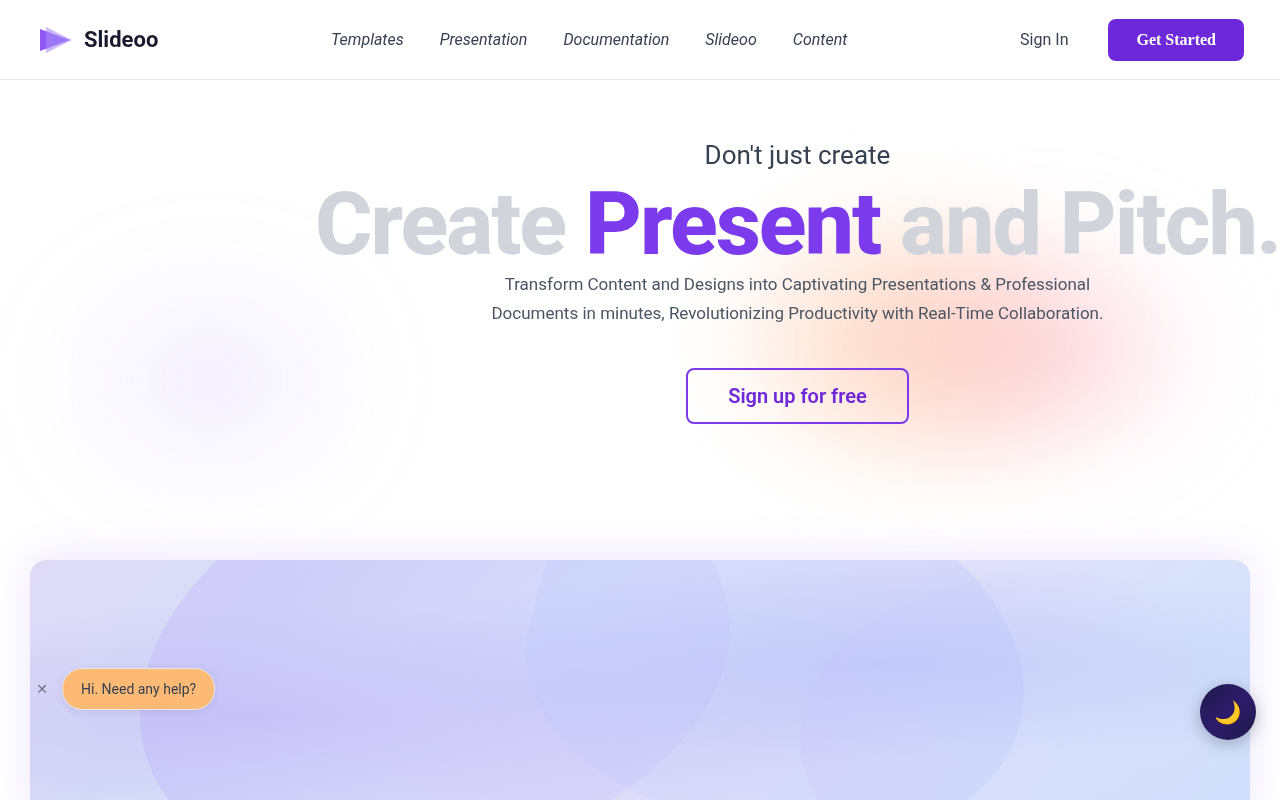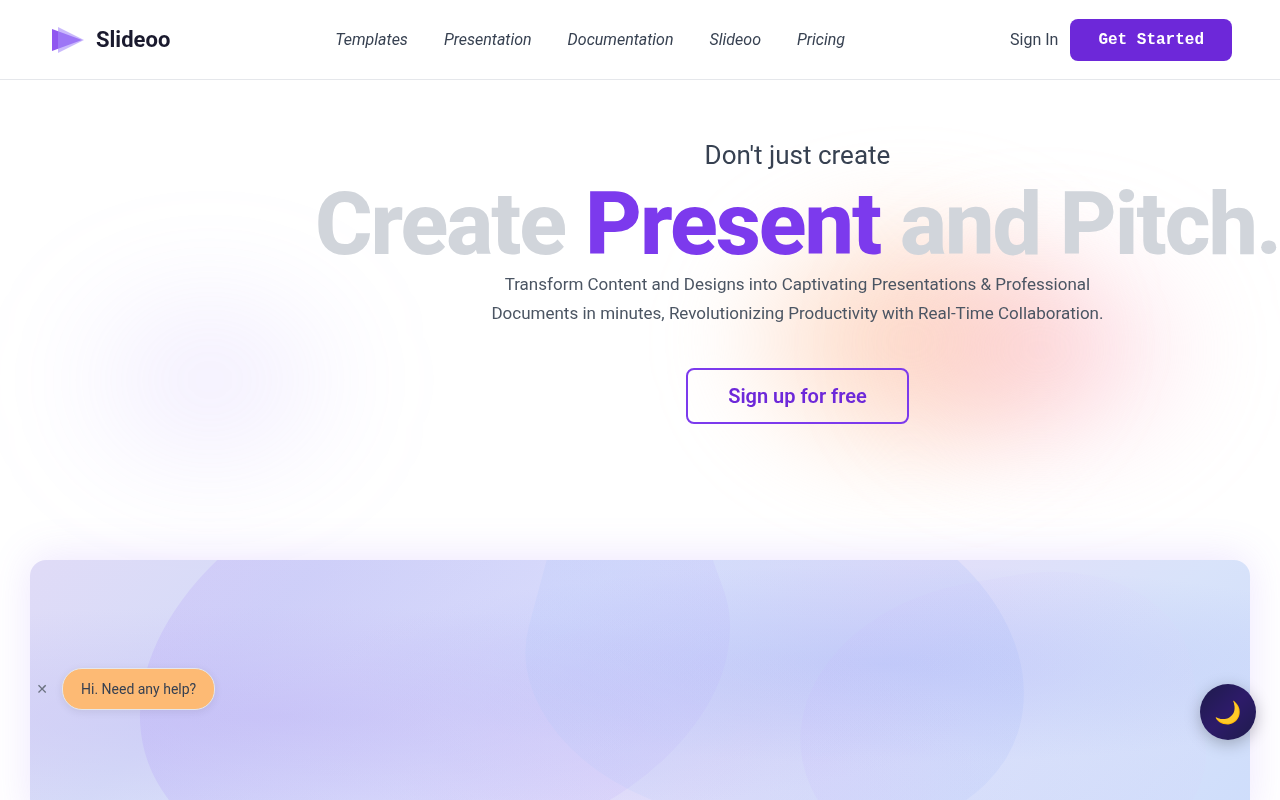--- a/index.html
+++ b/index.html
@@ -15,21 +15,21 @@
       overflow: hidden;
       background: #ffffff;
       position: relative;
     }
 
     
     .navbar {
       display: flex;
       align-items: center;
       justify-content: space-between;
-      padding: 0 48px;
+      padding: 0 36px;
       height: 80px;
       border-bottom: 1px solid #e5e7eb;
       background: #ffffff;
       position: relative;
       z-index: 10;
     }
 
     .logo-area {
       display: flex;
       align-items: center;
@@ -58,42 +58,42 @@
     .nav-links a {
       text-decoration: none;
       color: #374151;
       font-size: 16px;
       font-weight: 400;
     }
 
     .nav-right {
       display: flex;
       align-items: center;
-      gap: 12px;
+      gap: 40px;
     }
 
     .sign-in {
       font-size: 16px;
       color: #374151;
       cursor: pointer;
       background: none;
       border: none;
       font-family: inherit;
     }
 
     .get-started-btn {
       background: #6d28d9;
       color: #ffffff;
       border: none;
       border-radius: 8px;
       padding: 12px 28px;
       font-size: 16px;
       font-weight: 600;
       cursor: pointer;
-      font-family: Liberation Mono, monospace;
+      font-family: Liberation Serif, serif;
     }
 
     
     .hero {
       display: flex;
       flex-direction: column;
       align-items: flex-end;
       justify-content: flex-start;
       padding-top: 60px;
       text-align: center;
@@ -337,21 +337,21 @@
     <li>
       <a href="#">Presentation</a>
     </li>
     <li>
       <a href="#">Documentation</a>
     </li>
     <li>
       <a href="#">Slideoo</a>
     </li>
     <li>
-      <a href="#">Pricing</a>
+      <a href="#">Content</a>
     </li>
   </ul>
 
   <div class="nav-right">
     <button class="sign-in">Sign In</button>
     <button class="get-started-btn">Get Started</button>
   </div>
 </nav>
 
 <section class="hero">

